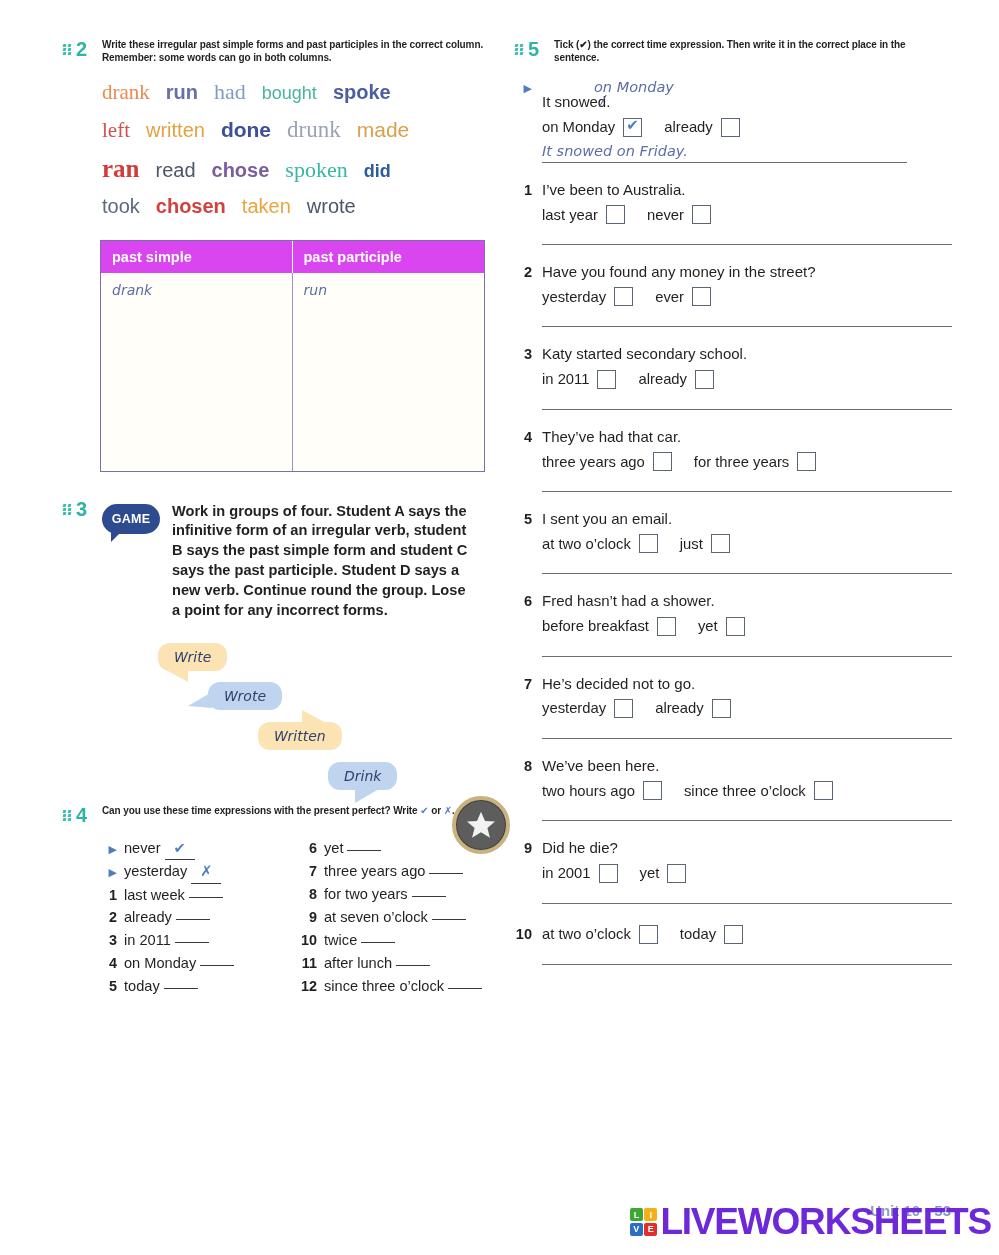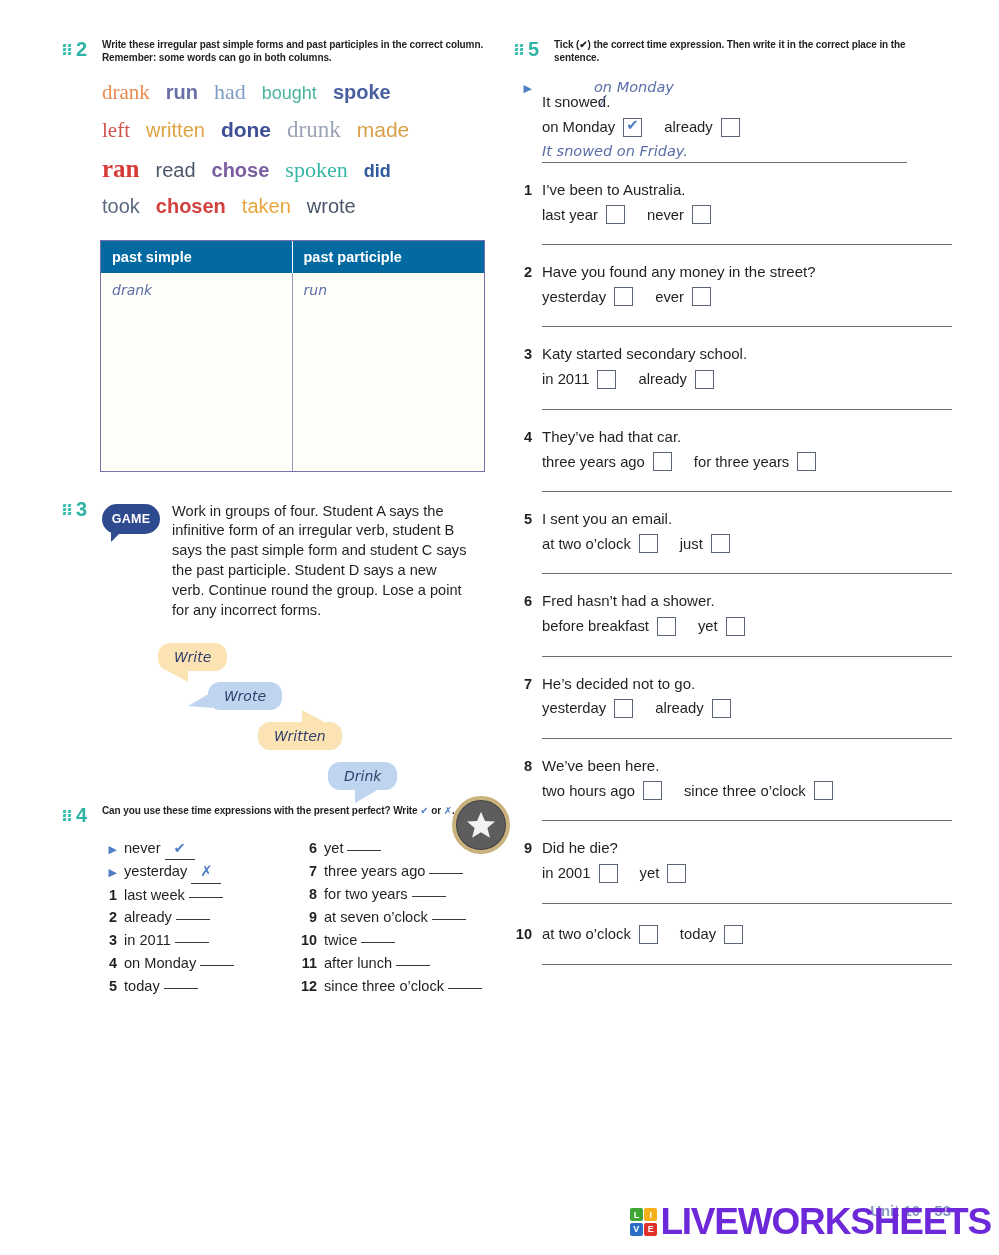--- a/index.html
+++ b/index.html
@@ -42,21 +42,21 @@
   
   .wordcloud { margin:14px 0 0 42px; }
   .wordrow { margin-bottom:12px; white-space:nowrap; }
   .word { display:inline-block; margin-right:16px; }
 
   
   .vtable {
     margin:22px 0 0 40px; width:385px; border:1.5px solid #7a6ead;
     background:#fffef8;
   }
-  .vtable .thead { display:flex; background:#0369a1; }
+  .vtable .thead { display:flex; background:#d946ef; }
   .vtable .thead > div {
     flex:1 1 50%; padding:8px 10px 8px 11px; color:#ffffff;
     font-size:14.5px; font-weight:bold;
   }
   .vtable .thead > div:first-child { border-right:1.5px solid #ffffff; }
   .vtable .tbody { display:flex; height:198px; }
   .vtable .tbody > div {
     flex:1 1 50%; padding:9px 10px 0 11px;
     font-family:"DejaVu Sans", sans-serif;
     font-style:italic; color:#5b6ea8; font-size:14px;
@@ -68,21 +68,21 @@
   .game-badge {
     position:relative; width:58px; height:30px; border-radius:15px;
     background:#2f4b8f; color:#fff; font-size:12.5px; font-weight:bold;
     display:flex; align-items:center; justify-content:center; letter-spacing:.3px;
     flex:0 0 58px; margin-right:12px; margin-top:2px;
   }
   .game-badge:after {
     content:""; position:absolute; left:9px; bottom:-8px;
     border-left:10px solid #2f4b8f; border-bottom:10px solid transparent;
   }
-  .game-text { font-size:14.6px; font-weight:normal; line-height:1.36; }
+  .game-text { font-size:14.6px; font-weight:bold; line-height:1.36; }
 
   
   .bubbles { position:relative; height:155px; margin-top:14px; }
   .bubble {
     position:absolute; border-radius:12px; padding:6px 16px;
     font-family:"DejaVu Sans", sans-serif; font-style:italic;
     font-size:14px; color:#32416b;
   }
   .bubble.y { background:#fbe3b4; }
   .bubble.b { background:#bed4ef; }

